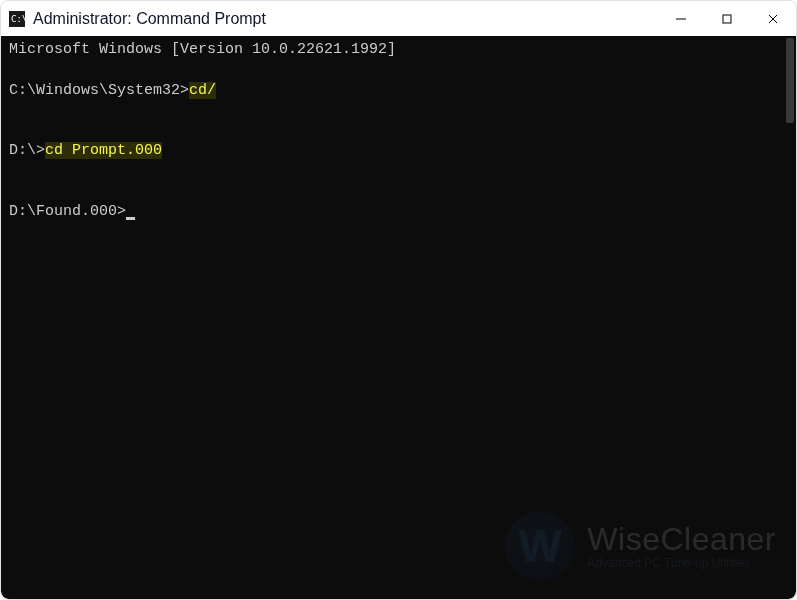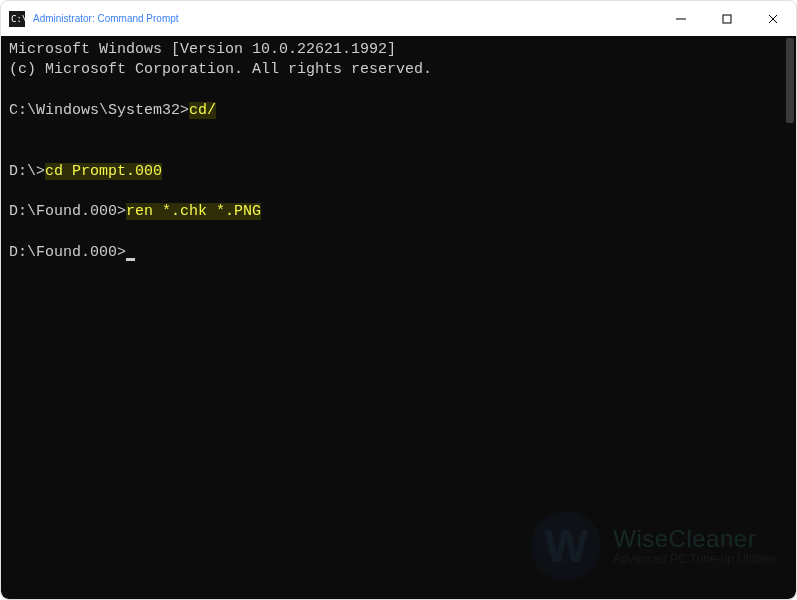--- a/index.html
+++ b/index.html
@@ -23,22 +23,22 @@
     }
     .titlebar-icon {
       width: 16px;
       height: 16px;
       margin-right: 8px;
       display: flex;
       align-items: center;
       justify-content: center;
     }
     .titlebar-title {
-      font-size: 10px;
-      color: #3b82f6;
+      font-size: 16px;
+      color: #0f172a;
       flex: 1;
     }
     .titlebar-controls {
       display: flex;
       height: 100%;
     }
     .titlebar-btn {
       width: 46px;
       height: 100%;
       display: flex;
@@ -100,21 +100,21 @@
       background: radial-gradient(circle at 45% 40%, #2a4a7a, #0a1a3a);
       display: flex;
       align-items: center;
       justify-content: center;
       margin-right: 12px;
       font-size: 46px;
       color: #4a8ad0;
       font-weight: 700;
     }
     .watermark-text { line-height: 1.1; }
-    .watermark-brand { font-size: 24px; letter-spacing: 0.5px; color: #5eead4; }
+    .watermark-brand { font-size: 32px; letter-spacing: 0.5px; color: #ffffff; }
     .watermark-sub { font-size: 12px; color: #5a7a9a; }
   </style>
 </head>
 <body>
 
 <div class="titlebar">
   <span class="titlebar-icon">
     <svg viewBox="0 0 16 16">
       <rect x="0" y="0" width="16" height="16" fill="#1a1a1a"></rect>
       <text x="2" y="11" font-size="9" fill="#fff" font-family="monospace">C:\</text>
@@ -138,32 +138,30 @@
           <line x1="10" y1="2" x2="2" y2="10" stroke="#000" stroke-width="1"></line>
         </svg>
     </div>
   </div>
 </div>
 
 <div class="terminal">
   <div class="scrollbar"></div>
 
   <div class="line">Microsoft Windows [Version 10.0.22621.1992]</div>
-  <div class="line">(c) Microsoft Corporation. All rights reserved.</div>
   <div class="line"> </div>
 
   <div class="line"><span class="prompt">C:\Windows\System32&gt;</span><span class="cmd hl">cd/</span></div>
   <div class="line"> </div>
 
   <div class="line"> </div>
 
   <div class="line"><span class="prompt">D:\&gt;</span><span class="cmd hl">cd Prompt.000</span></div>
   <div class="line"> </div>
 
-  <div class="line"><span class="prompt">D:\Found.000&gt;</span><span class="cmd hl">ren *.chk *.PNG</span></div>
   <div class="line"> </div>
 
   <div class="line"><span class="prompt">D:\Found.000&gt;</span><span class="cursor"></span></div>
 
   <div class="watermark">
     <div class="watermark-circle">W</div>
     <div class="watermark-text">
       <div class="watermark-brand">WiseCleaner</div>
       <div class="watermark-sub">Advanced PC Tune-up Utilities</div>
     </div>

